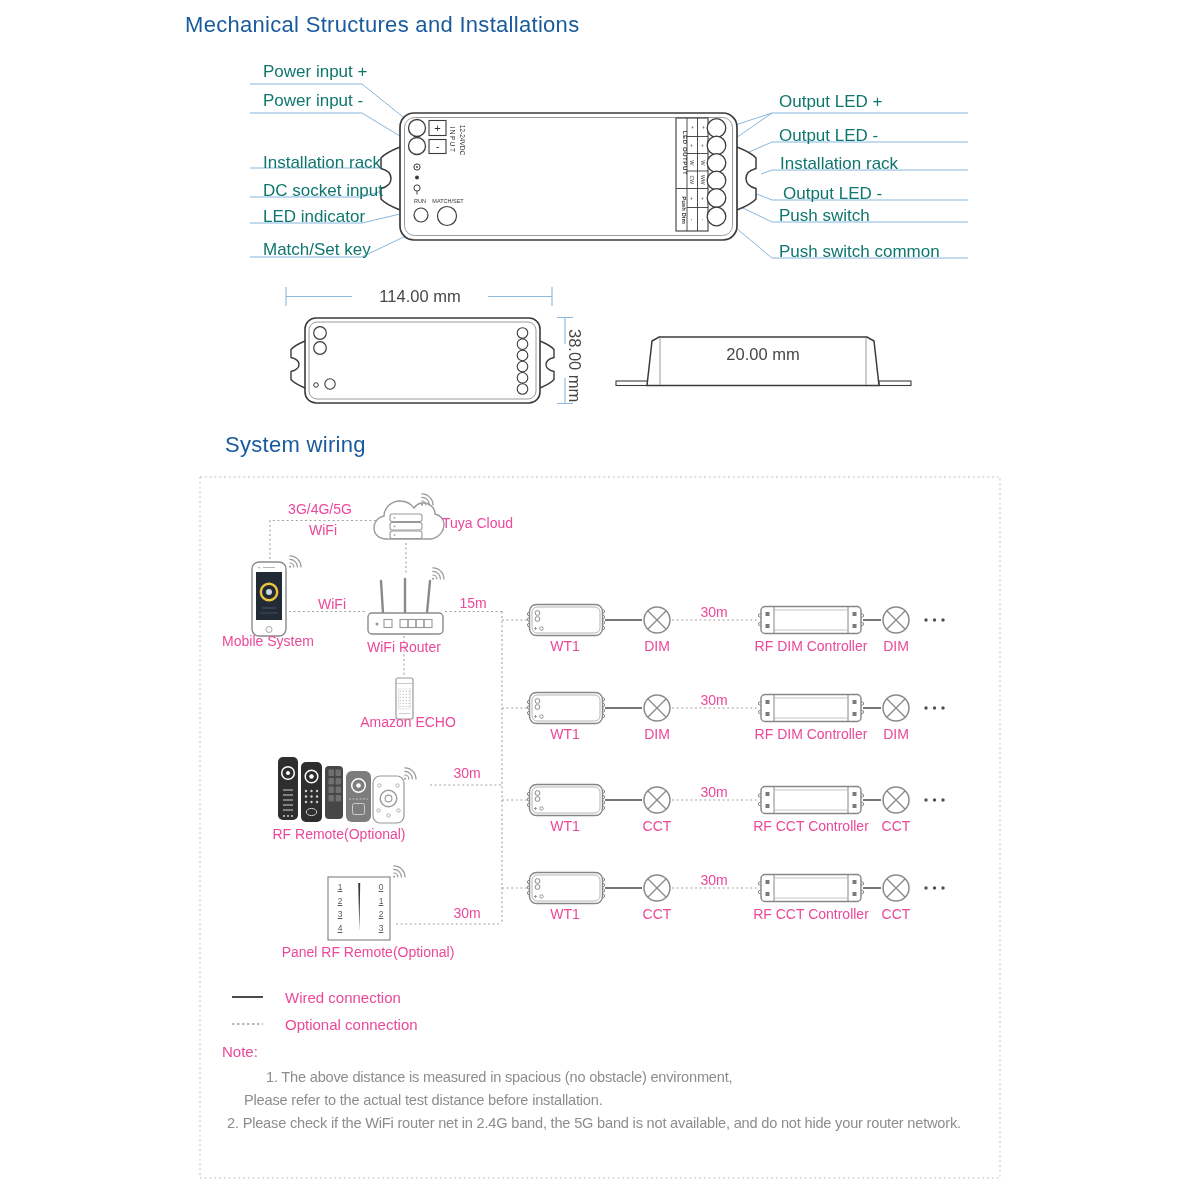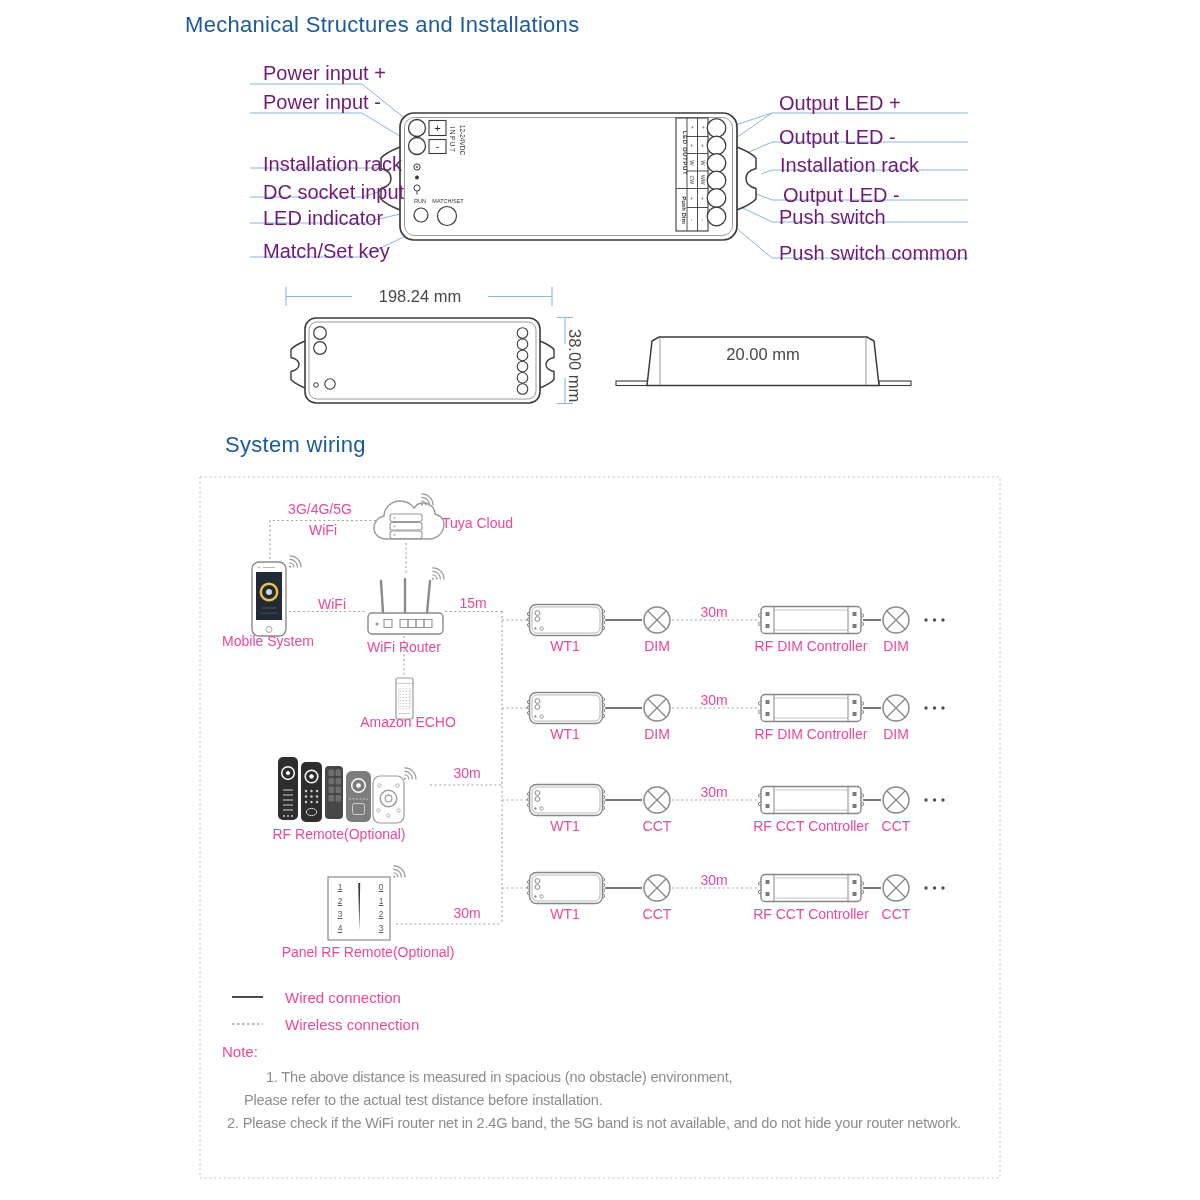--- a/index.html
+++ b/index.html
@@ -2,21 +2,21 @@
 <html><head>
 <meta charset="utf-8">
 <style>
   html,body { margin:0; padding:0; background:#fff; }
   #page { position:relative; width:1200px; height:1200px; background:#ffffff;
           font-family:"Liberation Sans", sans-serif; overflow:hidden; }
   svg.layer { position:absolute; left:0; top:0; z-index:1; }
   .txt  { position:absolute; z-index:2; white-space:nowrap; color:#ec4899; font-size:14px; }
   .ctr  { text-align:center; }
   .title{ position:absolute; z-index:2; white-space:nowrap; color:#195a9d; font-size:22px; letter-spacing:0.3px; }
-  .mlbl { position:absolute; z-index:2; white-space:nowrap; color:#701a75; font-size:20px; }
+  .mlbl { position:absolute; z-index:2; white-space:nowrap; color:#0f766e; font-size:17px; }
   .dimt { position:absolute; z-index:2; white-space:nowrap; color:#474747; font-size:16.5px; }
   .rot90{ transform:rotate(90deg); transform-origin:center; }
   .cell { position:absolute; z-index:2; font-size:5.5px; color:#333; display:flex;
           align-items:center; justify-content:center; transform:rotate(90deg); }
   .tiny { position:absolute; z-index:2; font-size:5.5px; color:#333; white-space:nowrap; text-align:center; }
   .pkey { position:absolute; z-index:2; font-size:8.5px; color:#5a5a5a; text-align:center;
           text-decoration:underline; }
   .note { position:absolute; z-index:2; white-space:nowrap; color:#8d8d8d; font-size:14.6px; letter-spacing:-0.2px; }
   .boxsign { position:absolute; z-index:2; color:#2f2f2f; font-size:11px; display:flex;
              align-items:center; justify-content:center; }
@@ -338,21 +338,21 @@
 <div class="cell" style="left:697.5px;top:136.5px;width:10.5px;height:17px;">+</div>
 <div class="cell" style="left:687px;top:153.5px;width:10.5px;height:17.5px;">W</div>
 <div class="cell" style="left:697.5px;top:153.5px;width:10.5px;height:17.5px;">W</div>
 <div class="cell" style="left:687px;top:171px;width:10.5px;height:17.5px;font-size:5px;">CW</div>
 <div class="cell" style="left:697.5px;top:171px;width:10.5px;height:17.5px;font-size:5px;">WW</div>
 <div class="cell" style="left:687px;top:188.5px;width:10.5px;height:19px;">+</div>
 <div class="cell" style="left:697.5px;top:188.5px;width:10.5px;height:19px;">+</div>
 <div class="cell" style="left:687px;top:207.5px;width:10.5px;height:23.5px;">-</div>
 <div class="cell" style="left:697.5px;top:207.5px;width:10.5px;height:23.5px;">-</div>
 
-<div class="dimt ctr" style="left:352px;top:287px;width:136px;">198.24 mm</div>
+<div class="dimt ctr" style="left:352px;top:287px;width:136px;">114.00 mm</div>
 <div class="dimt ctr rot90" style="left:544px;top:353px;width:64px;height:16px;">38.00 mm</div>
 <div class="dimt ctr" style="left:713px;top:345px;width:100px;background:#fff;">20.00 mm</div>
 
 <div class="title" style="left:197px;top:432px;margin-left:28px;">System wiring</div>
 
 <div class="txt ctr" style="left:270px;top:501px;width:100px;">3G/4G/5G</div>
 <div class="txt ctr" style="left:273px;top:522px;width:100px;">WiFi</div>
 <div class="txt" style="left:442px;top:515px;">Tuya Cloud</div>
 <div class="txt ctr" style="left:302px;top:596px;width:60px;">WiFi</div>
 <div class="txt ctr" style="left:449px;top:595px;width:48px;">15m</div>
@@ -391,20 +391,20 @@
 <div class="txt ctr" style="left:741px;top:818px;width:140px;">RF CCT Controller</div>
 <div class="txt ctr" style="left:866px;top:818px;width:60px;">CCT</div>
 
 <div class="txt ctr" style="left:690px;top:872px;width:48px;">30m</div>
 <div class="txt ctr" style="left:530px;top:906px;width:70px;">WT1</div>
 <div class="txt ctr" style="left:627px;top:906px;width:60px;">CCT</div>
 <div class="txt ctr" style="left:741px;top:906px;width:140px;">RF CCT Controller</div>
 <div class="txt ctr" style="left:866px;top:906px;width:60px;">CCT</div>
 
 <div class="txt" style="left:285px;top:989px;font-size:15px;">Wired connection</div>
-<div class="txt" style="left:285px;top:1016px;font-size:15px;">Wireless connection</div>
+<div class="txt" style="left:285px;top:1016px;font-size:15px;">Optional connection</div>
 
 <div class="txt" style="left:222px;top:1043px;font-size:15px;">Note:</div>
 <div class="note" style="left:227px;top:1069px;margin-left:39px;">1. The above distance is measured in spacious (no obstacle) environment,</div>
 <div class="note" style="left:244px;top:1092px;">Please refer to the actual test distance before installation.</div>
 <div class="note" style="left:227px;top:1115px;">2. Please check if the WiFi router net in 2.4G band, the 5G band is not available, and do not hide your router network.</div>
 
 </div>
 
 </body></html>

